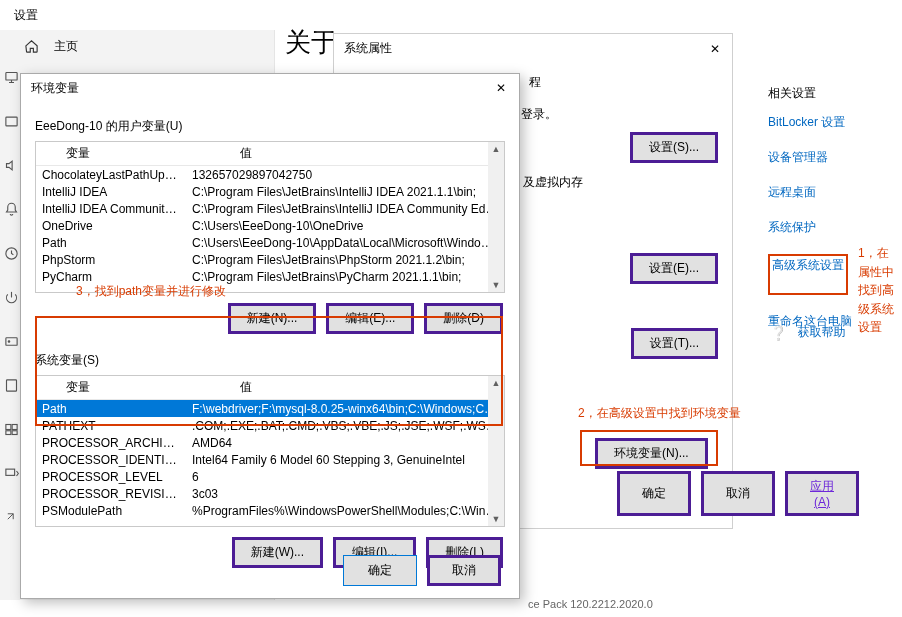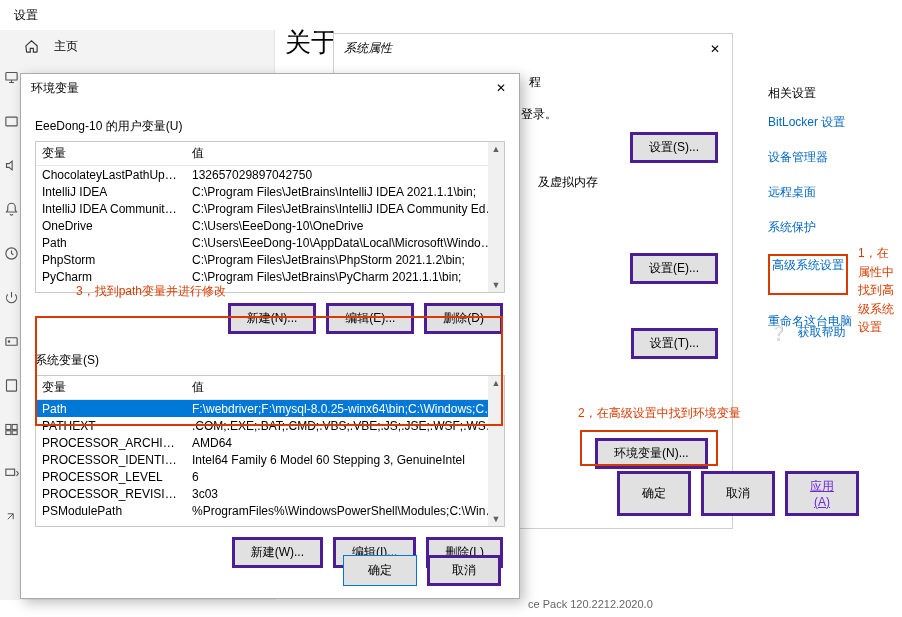--- a/index.html
+++ b/index.html
@@ -20,21 +20,21 @@
 .related .hd { color:#000; margin-bottom:12px; }
 .related a { display:block; color:#0067c0; margin-bottom:18px; cursor:pointer; }
 .adv-box { border:2px solid #d83b01; padding:1px 2px; display:inline-block; }
 .help { position:absolute; left:770px; top:324px; display:flex; gap:10px; align-items:center; }
 .help .qicon { color:#0067c0; font-size:14px; }
 .help a { color:#0067c0; cursor:pointer; }
 .ann1 { position:absolute; left:858px; top:244px; color:#d83b01; width:40px; line-height:1.55; }
 
 
 .sysprop { position:absolute; left:333px; top:33px; width:400px; height:496px; background:#fff; border:1px solid #cfcfcf; }
-.dlg-title { height:28px; display:flex; align-items:center; padding-left:10px; font-size:12px;font-style:italic; }
+.dlg-title { height:28px; display:flex; align-items:center; padding-left:10px; font-size:12px; }
 .dlg-x { position:absolute; right:6px; top:4px; width:22px; height:22px; display:flex; align-items:center; justify-content:center; font-size:13px; color:#000; }
 .sysprop .body { padding:10px 14px; }
 .sp-row { margin:30px 0 18px; display:flex; justify-content:flex-end; }
 .sp-row.first { margin-top:60px; }
 .btn { border:3px solid #4c1d95; background:#e1e1e1; padding:4px 16px; cursor:pointer; font-size:12px; min-width:74px; text-align:center; }
 .envbox { position:absolute; left:580px; top:430px; width:138px; height:36px; border:2px solid #d83b01; pointer-events:none; }
 .envbtn { position:absolute; left:595px; top:438px; }
 .ann2 { position:absolute; left:578px; top:405px; color:#d83b01; }
 .footer-btns { position:absolute; right:14px; bottom:12px; left:525px; display:flex; gap:10px; justify-content:flex-end; }
 .btn.disabled { color:#6d28d9;text-decoration:underline; }
@@ -42,21 +42,21 @@
 
 
 .envdlg { position:absolute; left:20px; top:73px; width:500px; height:526px; background:#fff; border:1px solid #aaa; box-shadow:4px 4px 12px rgba(0,0,0,.25); }
 .env-title { height:28px; display:flex; align-items:center; justify-content:space-between; padding:0 8px 0 10px; }
 .env-title .xicon { width:20px; height:20px; display:flex; align-items:center; justify-content:center; }
 .env-body { padding:10px 14px; }
 .section-label { margin:6px 0; }
 .tablewrap { border:1px solid #c9c9c9; height:152px; overflow:hidden; position:relative; margin-top:4px; }
 .tablewrap.sys { height:152px; }
 .thead { display:flex; background:#fff; border-bottom:1px solid #e8e8e8; font-size:11px; }
-.thead div { padding:3px 6px; }
+.thead div { padding:3px 6px;margin-left:24px; }
 .col-var { width:150px; }
 .col-val { flex:1; }
 .rowset { }
 .row { display:flex; font-size:11px; padding:1.5px 0; }
 .row > div { padding:0 6px; white-space:nowrap; overflow:hidden; text-overflow:ellipsis; }
 .row.sel { background:#0078d7; color:#fff; }
 .scroll { position:absolute; right:0; top:0; bottom:0; width:16px; background:#f0f0f0; display:flex; flex-direction:column; justify-content:space-between; align-items:center; padding:2px 0; }
 .scroll .arr { width:10px;height:10px; font-size:9px; line-height:10px; text-align:center; color:#606060; }
 .btnrow { display:flex; gap:10px; justify-content:flex-end; margin:10px 2px 18px; }
 .okrow { position:absolute; bottom:12px; right:18px; display:flex; gap:10px; }
@@ -165,21 +165,21 @@
 <div class="ann1">1，在属性中找到高级系统设置</div>
 
 <div class="sysprop">
   <div class="dlg-title">系统属性</div>
   <div class="dlg-x">
       <span>✕</span>
     </div>
   <div class="body">
     <div style="position:absolute;left:195px;top:40px">程</div>
     <div style="position:absolute;left:187px;top:72px">登录。</div>
-    <div style="position:absolute;left:204px;top:140px">及虚拟内存</div>
+    <div style="position:absolute;left:189px;top:140px">及虚拟内存</div>
     <div class="sp-row first">
         <button class="btn">设置(S)...</button>
       </div>
     <div class="sp-row" style="margin-top:90px">
         <button class="btn">设置(E)...</button>
       </div>
     <div class="sp-row" style="margin-top:44px">
         <button class="btn">设置(T)...</button>
       </div>
   </div>

